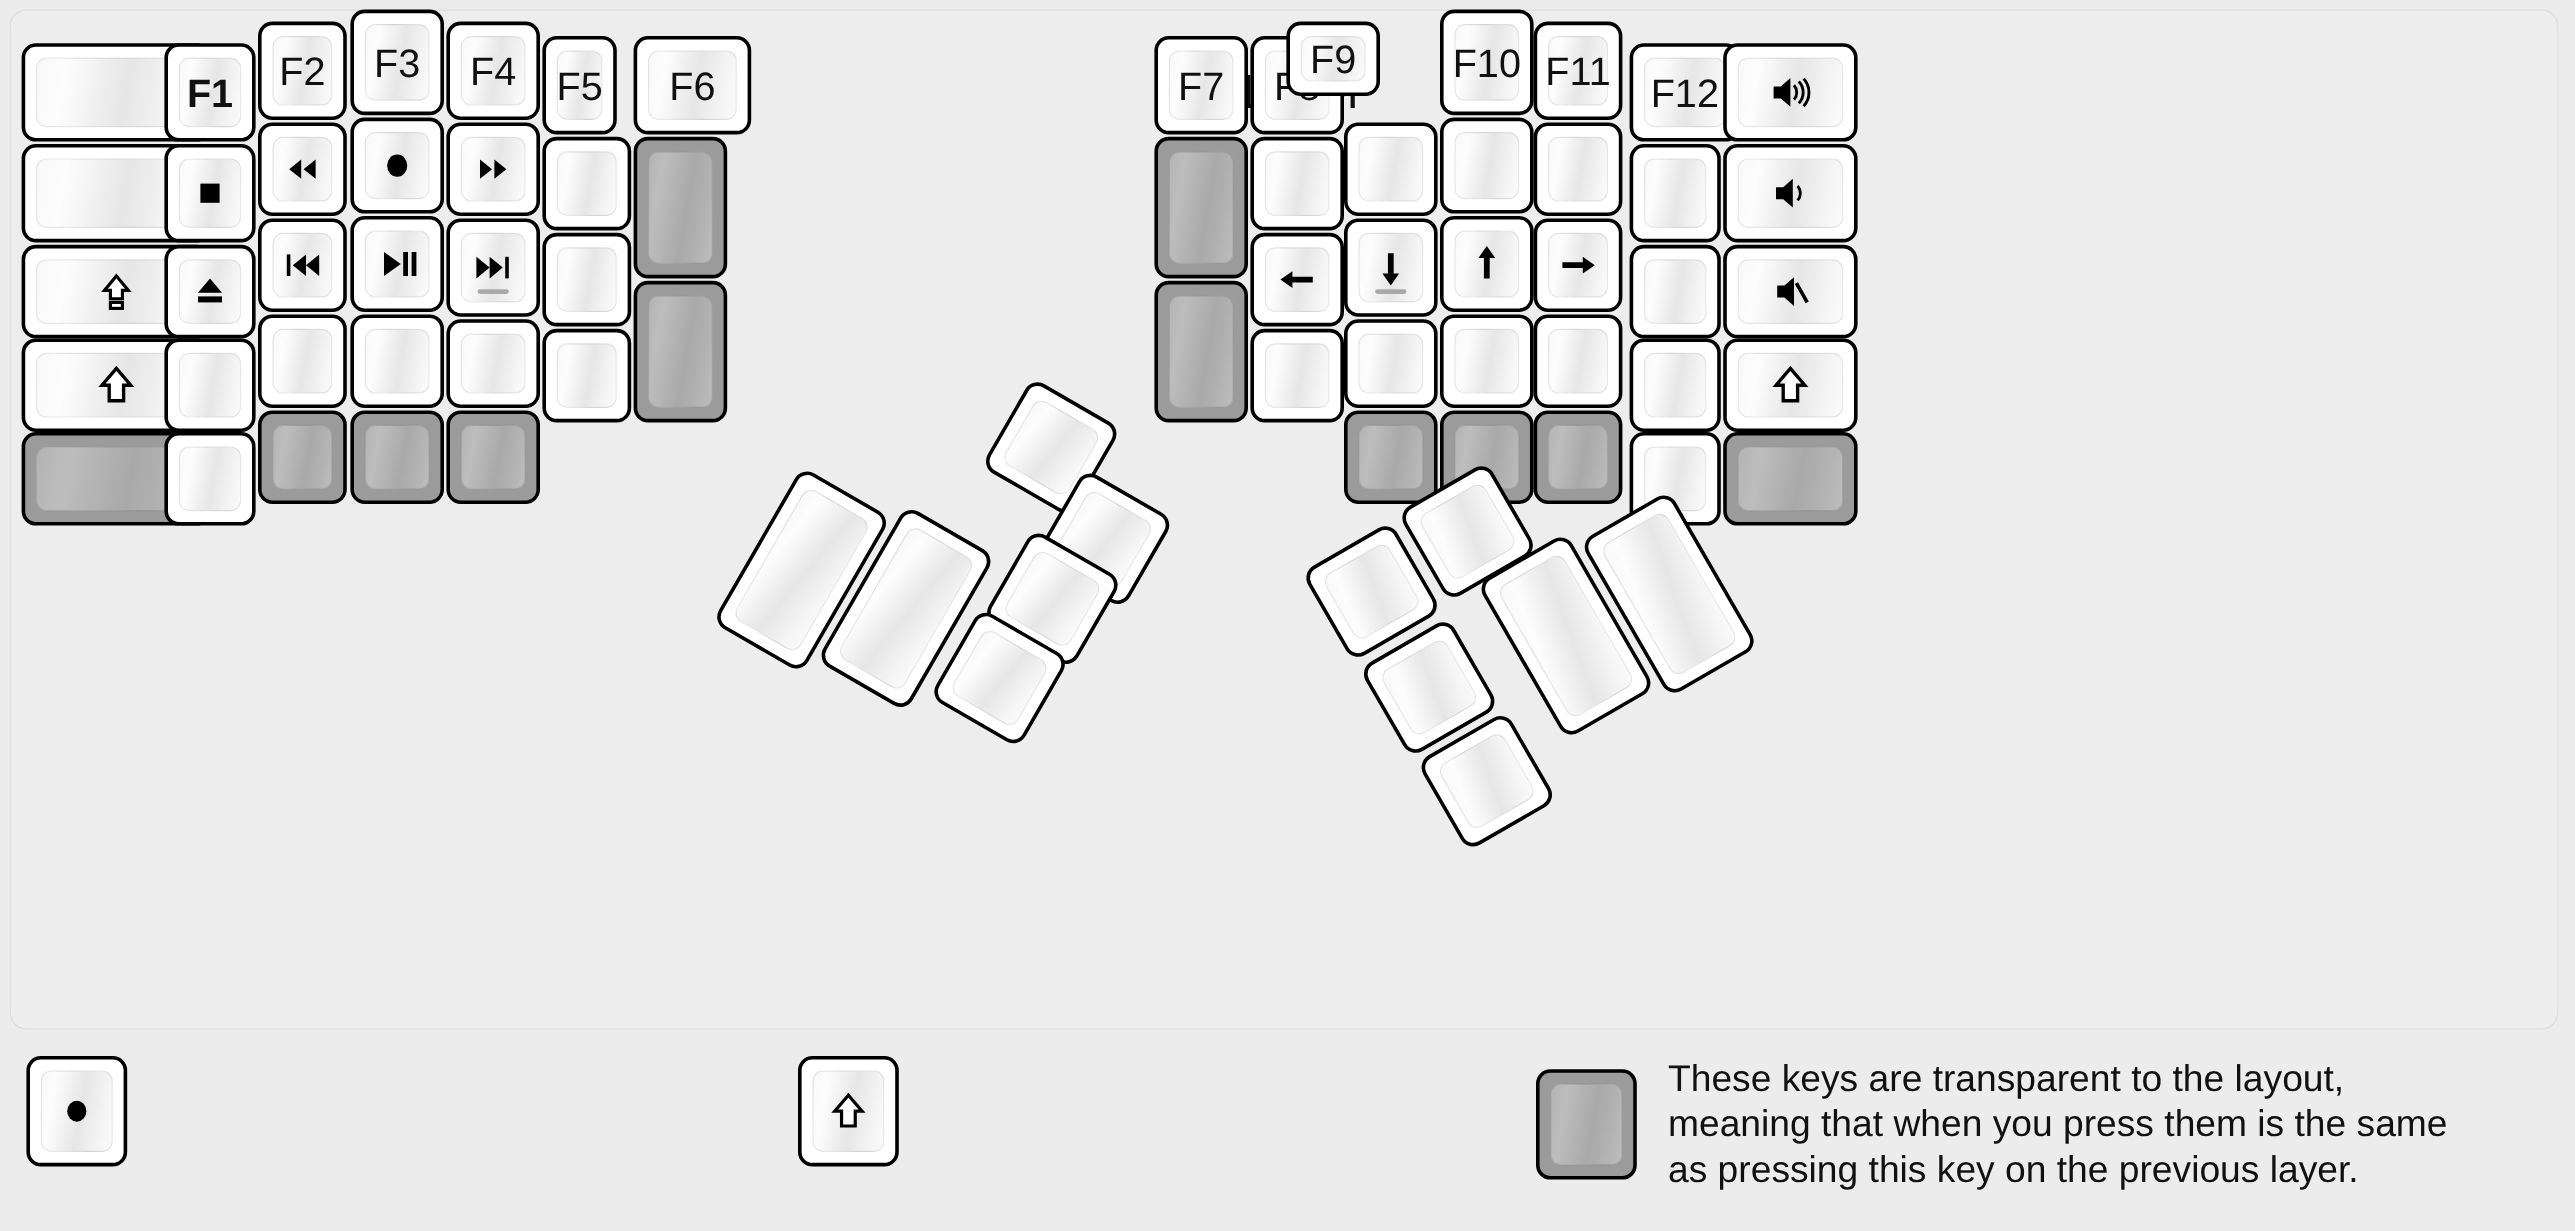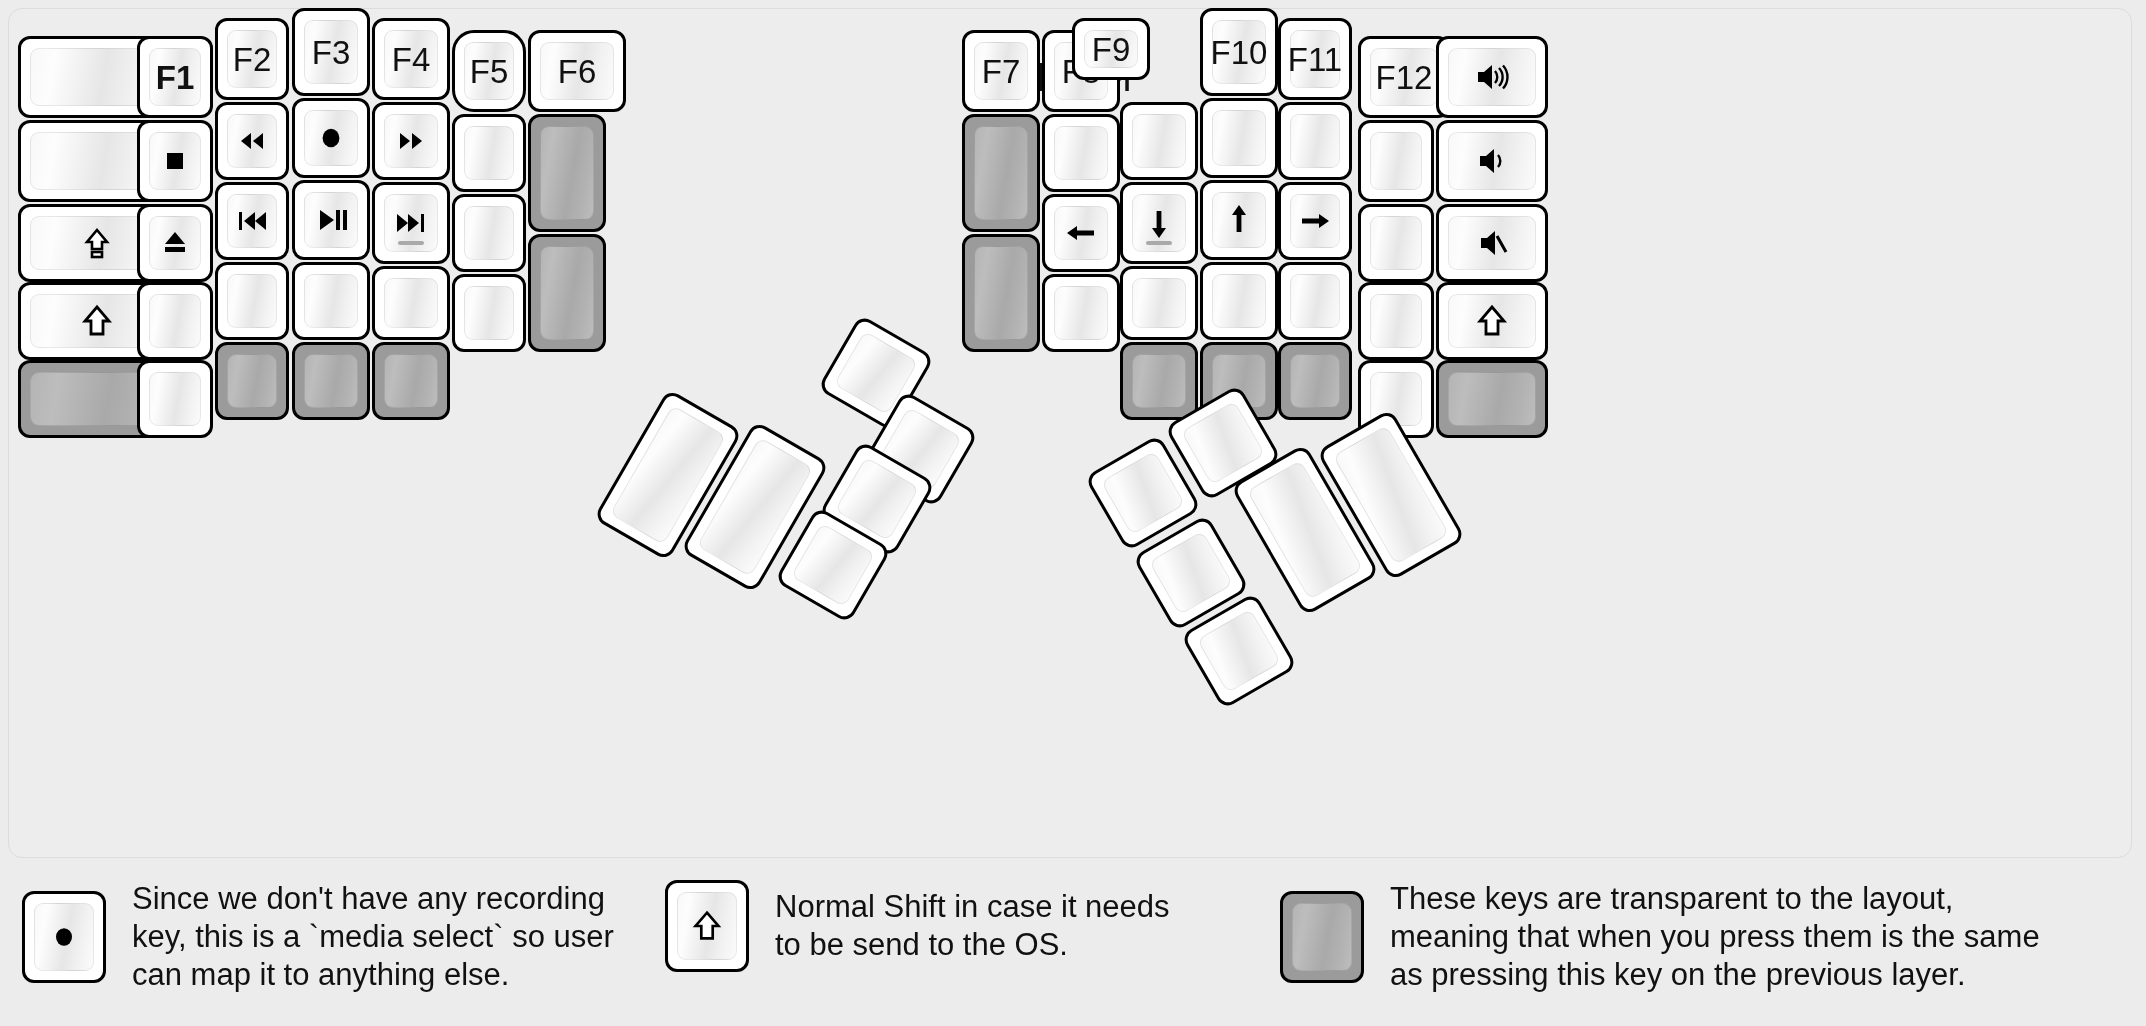--- a/index.html
+++ b/index.html
@@ -183,21 +183,21 @@
           </svg>
         </div>
         <div class="bump"></div>
       </div>
       <div class="key" style="left: 372px; top: 266px; width: 78px; height: 74px;">
         <div class="cap"></div>
       </div>
       <div class="key gray" style="left: 372px; top: 342px; width: 78px; height: 78px;">
         <div class="cap"></div>
       </div>
-      <div class="key" style="left: 452px; top: 30px; width: 74px; height: 82px; border-radius: 22px;">
+      <div class="key" style="left: 452px; top: 30px; width: 62px; height: 82px;">
         <div class="cap">
           <span class="lg">F5</span>
         </div>
       </div>
       <div class="key" style="left: 452px; top: 114px; width: 74px; height: 78px;">
         <div class="cap"></div>
       </div>
       <div class="key" style="left: 452px; top: 194px; width: 74px; height: 78px;">
         <div class="cap"></div>
       </div>
@@ -400,34 +400,29 @@
     </div>
   <div id="legend-layer">
       <div class="legend-item" style="left: 22px; top: 880px;">
         <div class="legend-key">
           <div class="cap">
             <svg width="38" height="38" viewBox="0 0 40 40" class="glyph">
               <ellipse cx="20" cy="20" rx="8.4" ry="9.2" fill="#000"></ellipse>
             </svg>
           </div>
         </div>
-        <div class="legend-text">Since we don't have any recording
-key, this is a `media select` so user
-can map it to anything else.</div>
       </div>
       <div class="legend-item" style="left: 665px; top: 880px;">
         <div class="legend-key">
           <div class="cap">
             <svg width="38" height="38" viewBox="0 0 40 40" class="glyph">
               <path d="M20 6 L32 20 L26 20 L26 33 L14 33 L14 20 L8 20 Z" fill="#fff" stroke="#000" stroke-width="2.8"></path>
             </svg>
           </div>
         </div>
-        <div class="legend-text">Normal Shift in case it needs
-to be send to the OS.</div>
       </div>
       <div class="legend-item" style="left: 1280px; top: 880px;">
         <div class="legend-key gray">
           <div class="cap"></div>
         </div>
         <div class="legend-text">These keys are transparent to the layout,
 meaning that when you press them is the same
 as pressing this key on the previous layer.</div>
       </div>
     </div>

